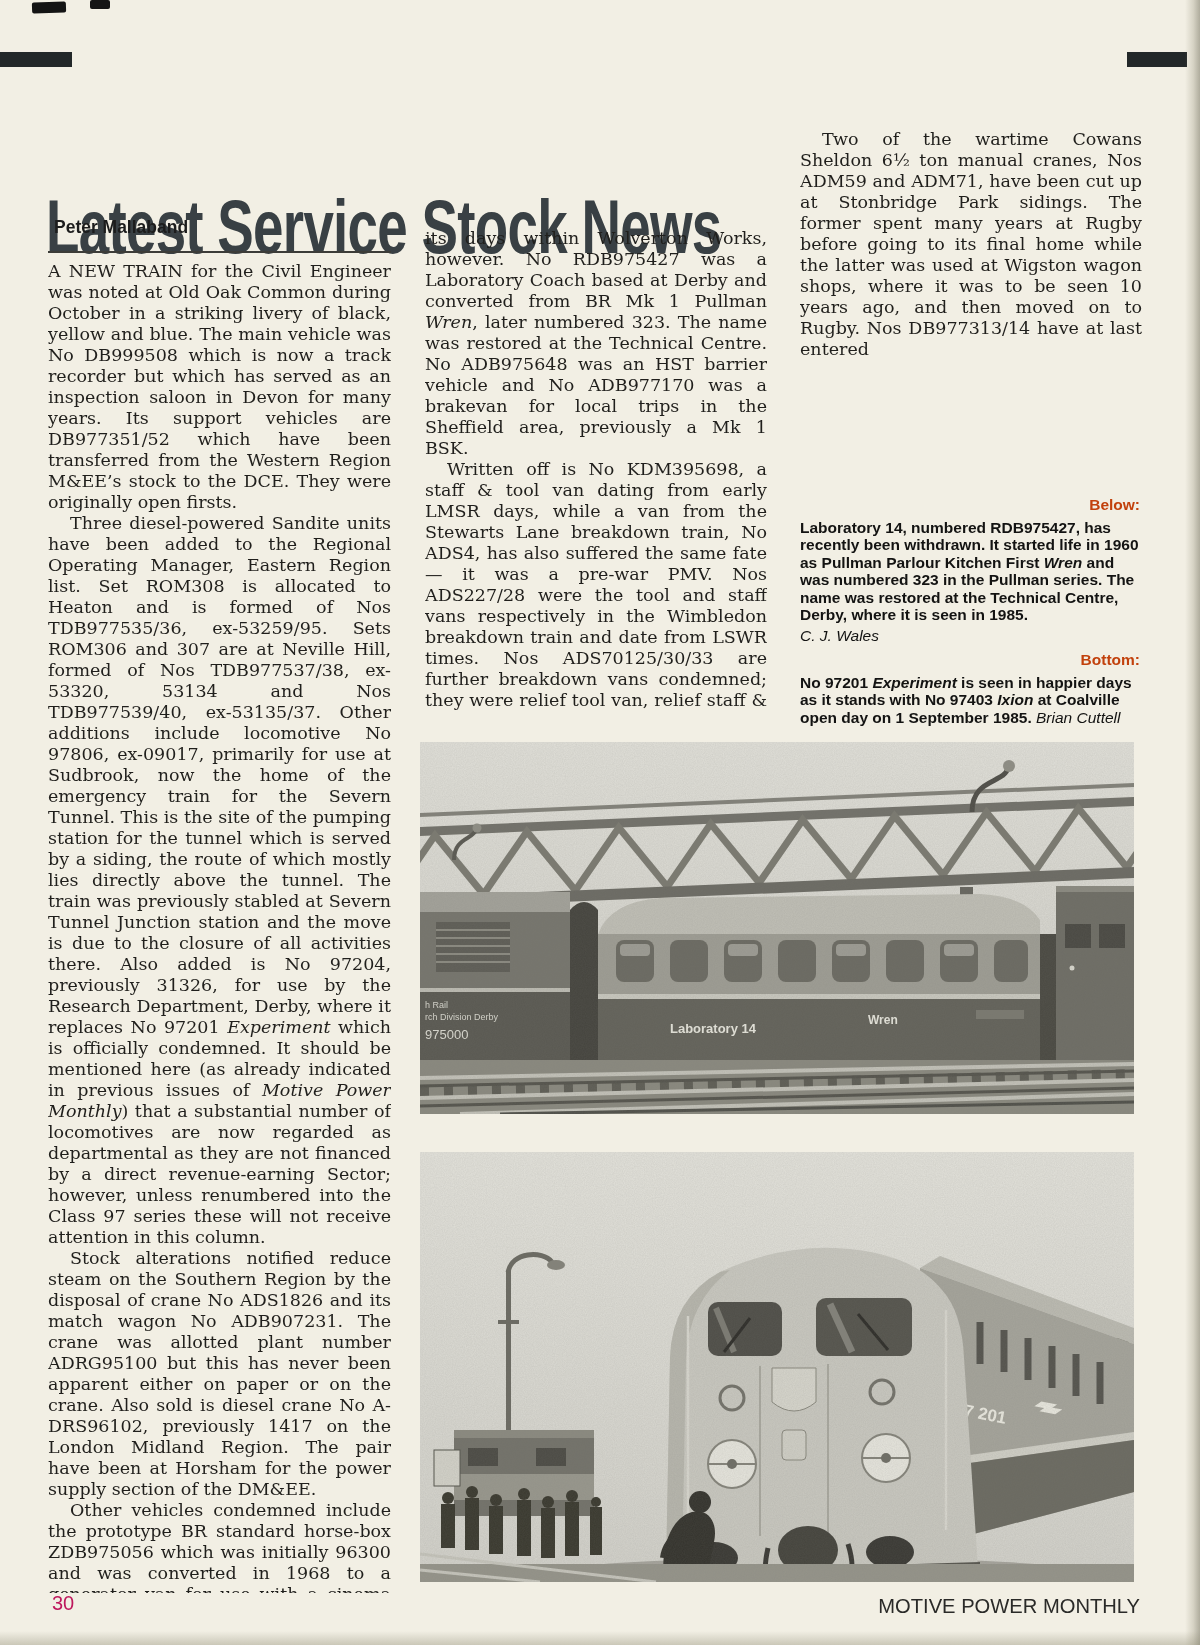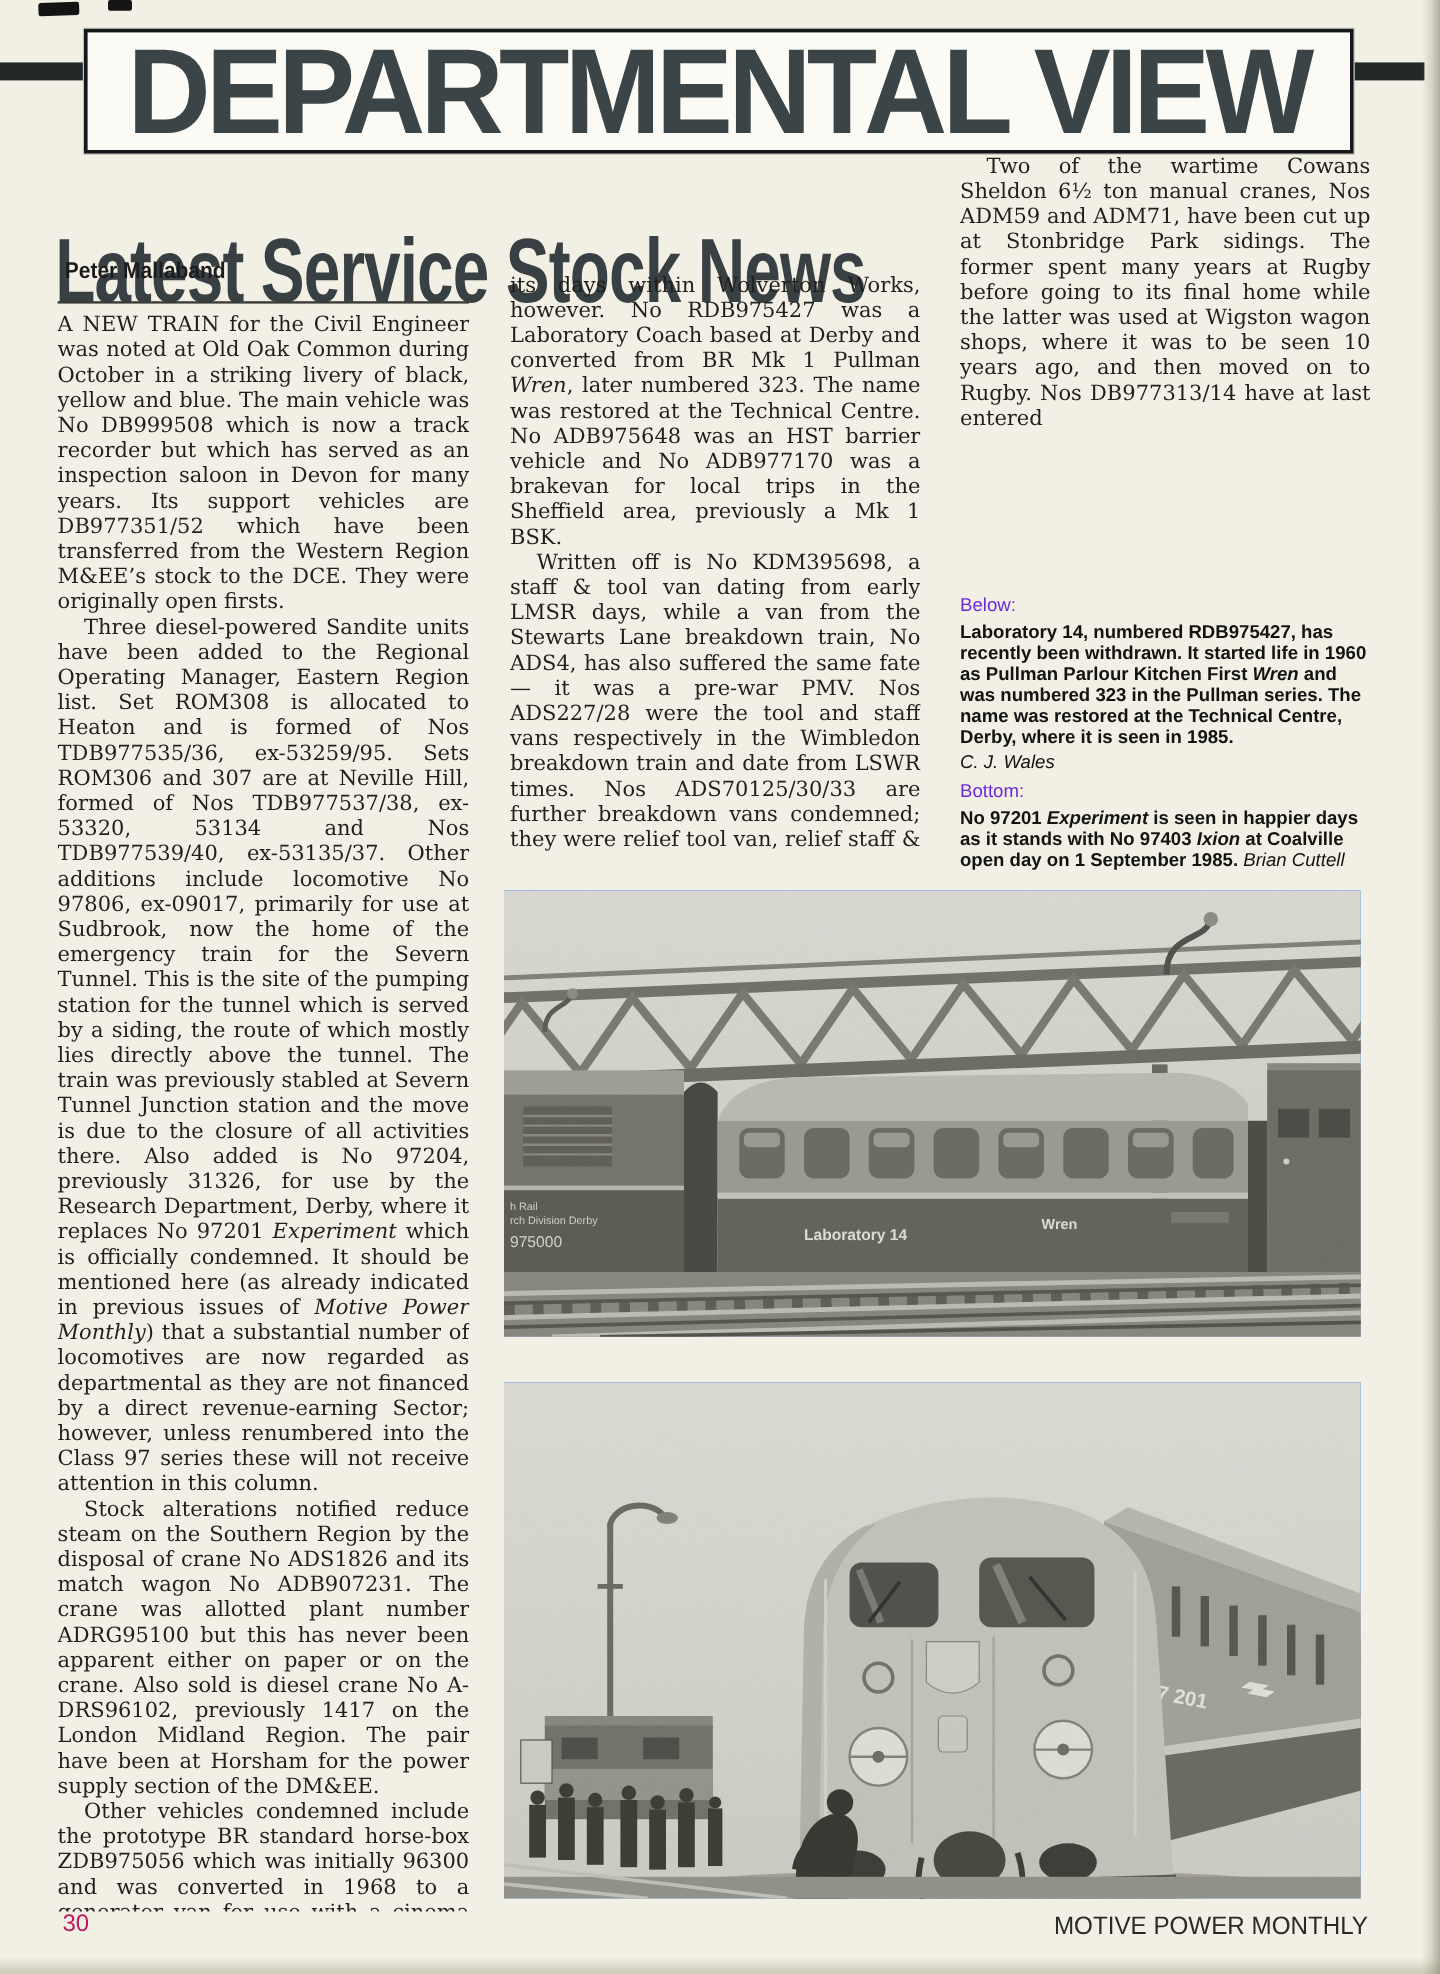--- a/index.html
+++ b/index.html
@@ -40,21 +40,21 @@
   .col p.jlast{text-align-last:justify;}
   .col-1{left:48px;top:261px;width:343px;height:1332px;}
   .col-2{left:425px;top:228px;width:342px;height:483px;}
   .col-3{left:800px;top:129px;width:342px;height:348px;}
   .run-i{font-style:italic;}
   .run-r{font-weight:400;margin-top:32px;}
   
   .caption{position:absolute;width:340px;font-size:15.5px;line-height:17.5px;color:#131312;}
   .cap-below{left:800px;top:496px;}
   .cap-bottom{left:800px;top:651px;}
-  .cap-label{font-weight:400;margin-bottom:5px;color:#6d28d9;}
+  .cap-label{font-weight:700;margin-bottom:5px;color:#c2410c;text-align:right;}
   .cap-text{margin:0;font-weight:700;}
   .cap-credit{font-style:italic;font-weight:400;margin-top:3px;}
   
   .photo{position:absolute;background:#3b82f6;}
   .photo-1{left:420px;top:742px;width:714px;height:372px;}
   .photo-2{left:420px;top:1152px;width:714px;height:430px;}
   .photo svg{display:block;width:100%;height:100%;}
   
   .folio{position:absolute;left:52px;top:1592px;font-size:20px;color:#be185d;}
   .foot-mag{position:absolute;left:800px;top:1594px;width:340px;text-align:right;
@@ -63,23 +63,20 @@
 </head>
 <body>
 
 <div class="page">
 
   <div class="mark mark1"></div>
   <div class="mark mark2"></div>
 
   <div class="banner-rule rule-left"></div>
   <div class="banner-rule rule-right"></div>
-  <div class="banner-box">
-    <span class="banner-text">DEPARTMENTAL VIEW</span>
-  </div>
 
   <h1 class="article-title">Latest Service Stock News</h1>
   <div class="byline">Peter Mallaband</div>
   <div class="byline-rule"></div>
 
   <div class="col col-1">
       <p><span>A NEW TRAIN for the Civil Engineer was noted at Old Oak Common during October in a striking livery of black, yellow and blue. The main vehicle was No DB999508 which is now a track recorder but which has served as an inspection saloon in Devon for many years. Its support vehicles are DB977351/52 which have been transferred from the Western Region M&amp;EE’s stock to the DCE. They were originally open firsts.</span></p>
       <p class="indent"><span>Three diesel-powered Sandite units have been added to the Regional Operating Manager, Eastern Region list. Set ROM308 is allocated to Heaton and is formed of Nos TDB977535/36, ex-53259/95. Sets ROM306 and 307 are at Neville Hill, formed of Nos TDB977537/38, ex-53320, 53134 and Nos TDB977539/40, ex-53135/37. Other additions include locomotive No 97806, ex-09017, primarily for use at Sudbrook, now the home of the emergency train for the Severn Tunnel. This is the site of the pumping station for the tunnel which is served by a siding, the route of which mostly lies directly above the tunnel. The train was previously stabled at Severn Tunnel Junction station and the move is due to the closure of all activities there. Also added is No 97204, previously 31326, for use by the Research Department, Derby, where it replaces No 97201 </span><span class="run-i">Experiment</span><span> which is officially condemned. It should be mentioned here (as already indicated in previous issues of </span><span class="run-i">Motive Power Monthly</span><span>) that a substantial number of locomotives are now regarded as departmental as they are not financed by a direct revenue-earning Sector; however, unless renumbered into the Class 97 series these will not receive attention in this column.</span></p>
       <p class="indent"><span>Stock alterations notified reduce steam on the Southern Region by the disposal of crane No ADS1826 and its match wagon No ADB907231. The crane was allotted plant number ADRG95100 but this has never been apparent either on paper or on the crane. Also sold is diesel crane No A-DRS96102, previously 1417 on the London Midland Region. The pair have been at Horsham for the power supply section of the DM&amp;EE.</span></p>
       <p class="indent jlast"><span>Other vehicles condemned include the prototype BR standard horse-box ZDB975056 which was initially 96300 and was converted in 1968 to a generator van for use with a cinema coach. It seems to have spent most of</span></p>

